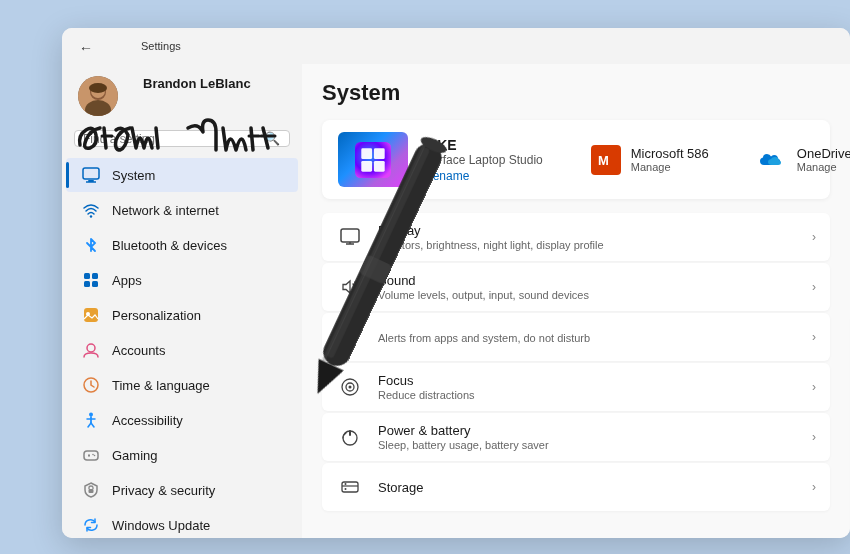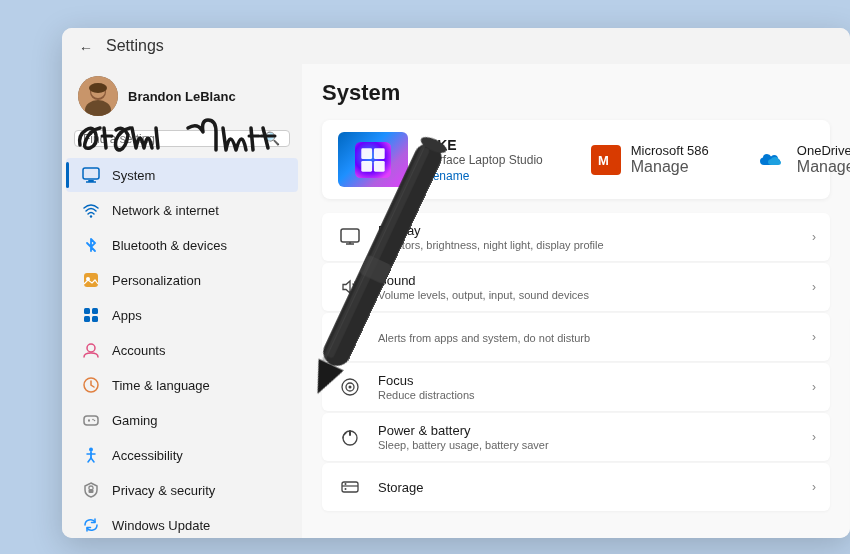--- a/index.html
+++ b/index.html
@@ -37,43 +37,44 @@
       width: 24px; height: 24px;
       border-radius: 50%;
       border: none;
       background: transparent;
       cursor: pointer;
       display: flex; align-items: center; justify-content: center;
       font-size: 14px;
       color: #333;
     }
     .title-text {
-      font-size: 16px;
+      font-size: 11px;
       color: #333;
       font-weight: 400;
+      margin-left: 35px;
     }
     .window-body {
       display: flex;
       flex: 1;
       overflow: hidden;
     }
     
     .sidebar {
       width: 240px;
       background: #f3f3f3;
       display: flex;
       flex-direction: column;
       padding: 0;
       flex-shrink: 0;
       overflow-y: auto;
     }
     .user-profile {
       display: flex;
-      align-items: center;
-      gap: 10px;
+      align-items: flex-start;
+      gap: 25px;
       padding: 12px 16px 8px 16px;
     }
     .avatar {
       width: 40px; height: 40px;
       border-radius: 50%;
       background: #8a6a50;
       overflow: hidden;
       flex-shrink: 0;
       display: flex; align-items: center; justify-content: center;
     }
@@ -171,21 +172,21 @@
     .device-info { flex-shrink: 0; }
     .device-name { font-size: 14px; font-weight: 600; color: #1a1a1a; }
     .device-model { font-size: 12px; color: #555; }
     .device-rename { font-size: 12px; color: #0067c0; cursor: pointer; text-decoration: none; display: block; margin-top: 2px; }
     .card-divider { width: 1px; height: 40px; background: #e0e0e0; margin: 0 8px; }
     .app-card {
       display: flex; align-items: center; gap: 10px; flex-shrink: 0;
     }
     .app-icon { width: 30px; height: 30px; border-radius: 4px; flex-shrink: 0; display: flex; align-items: center; justify-content: center; }
     .app-card-info .app-label { font-size: 13px; font-weight: 500; color: #1a1a1a; }
-    .app-card-info .app-sub { font-size: 16px; color: #555; }
+    .app-card-info .app-sub { font-size: 11px; color: #555; }
     
     .settings-list { display: flex; flex-direction: column; gap: 2px; }
     .settings-item {
       display: flex;
       align-items: center;
       gap: 14px;
       background: #fff;
       border-radius: 6px;
       padding: 10px 14px;
       cursor: pointer;
@@ -292,84 +293,84 @@
             <svg width="18" height="18" viewBox="0 0 18 18" fill="none">
               <path d="M9 3 L13 7 L9 11 L13 15 M9 3 L9 15 M9 11 L5 7" stroke="#1e90ff" stroke-width="1.8" stroke-linecap="round"></path>
             </svg>
           </span>
           <span>Bluetooth &amp; devices</span>
         </div>
 
         <div class="nav-item">
           <span class="nav-icon">
             <svg width="18" height="18" viewBox="0 0 18 18" fill="none">
-              <rect x="2" y="2" width="14" height="14" rx="3" fill="#e8a030"></rect>
-              <circle cx="6" cy="8" r="2" fill="#fff"></circle>
-              <path d="M2 13 L6 9 L10 12 L13 9 L16 13" stroke="#fff" stroke-width="1.2" fill="none"></path>
-            </svg>
-          </span>
-          <span>Personalization</span>
-        </div>
-
-        <div class="nav-item">
-          <span class="nav-icon">
-            <svg width="18" height="18" viewBox="0 0 18 18" fill="none">
               <rect x="2" y="2" width="6" height="6" rx="1.5" fill="#0067c0"></rect>
               <rect x="10" y="2" width="6" height="6" rx="1.5" fill="#0067c0"></rect>
               <rect x="2" y="10" width="6" height="6" rx="1.5" fill="#0067c0"></rect>
               <rect x="10" y="10" width="6" height="6" rx="1.5" fill="#0067c0"></rect>
             </svg>
           </span>
           <span>Apps</span>
         </div>
 
         <div class="nav-item">
           <span class="nav-icon">
             <svg width="18" height="18" viewBox="0 0 18 18" fill="none">
+              <rect x="2" y="2" width="14" height="14" rx="3" fill="#e8a030"></rect>
+              <circle cx="6" cy="8" r="2" fill="#fff"></circle>
+              <path d="M2 13 L6 9 L10 12 L13 9 L16 13" stroke="#fff" stroke-width="1.2" fill="none"></path>
+            </svg>
+          </span>
+          <span>Personalization</span>
+        </div>
+
+        <div class="nav-item">
+          <span class="nav-icon">
+            <svg width="18" height="18" viewBox="0 0 18 18" fill="none">
               <circle cx="9" cy="7" r="4" stroke="#e05080" stroke-width="1.5" fill="none"></circle>
               <path d="M2 16 Q2 12 9 12 Q16 12 16 16" stroke="#e05080" stroke-width="1.5" fill="none" stroke-linecap="round"></path>
             </svg>
           </span>
           <span>Accounts</span>
         </div>
 
         <div class="nav-item">
           <span class="nav-icon">
             <svg width="18" height="18" viewBox="0 0 18 18" fill="none">
               <circle cx="9" cy="9" r="7" stroke="#e08040" stroke-width="1.5" fill="none"></circle>
               <path d="M9 5 L9 9 L12 11" stroke="#e08040" stroke-width="1.5" stroke-linecap="round"></path>
             </svg>
           </span>
           <span>Time &amp; language</span>
+        </div>
+
+        <div class="nav-item">
+          <span class="nav-icon">
+            <svg width="18" height="18" viewBox="0 0 18 18" fill="none">
+              <circle cx="9" cy="3.5" r="2" fill="#1e90ff"></circle>
+              <path d="M9 6 L9 12" stroke="#1e90ff" stroke-width="1.8" stroke-linecap="round"></path>
+              <path d="M5 8 L13 8" stroke="#1e90ff" stroke-width="1.5" stroke-linecap="round"></path>
+              <path d="M9 12 L6 16" stroke="#1e90ff" stroke-width="1.5" stroke-linecap="round"></path>
+              <path d="M9 12 L12 16" stroke="#1e90ff" stroke-width="1.5" stroke-linecap="round"></path>
+            </svg>
+          </span>
+          <span>Accessibility</span>
         </div>
 
         <div class="nav-item">
           <span class="nav-icon">
             <svg width="18" height="18" viewBox="0 0 18 18" fill="none">
               <rect x="2" y="5" width="14" height="9" rx="3" stroke="#888" stroke-width="1.5" fill="none"></rect>
               <line x1="6" y1="9.5" x2="8" y2="9.5" stroke="#888" stroke-width="1.5"></line>
               <line x1="7" y1="8.5" x2="7" y2="10.5" stroke="#888" stroke-width="1.5"></line>
               <circle cx="11" cy="8.5" r="0.8" fill="#888"></circle>
               <circle cx="12.5" cy="9.5" r="0.8" fill="#888"></circle>
             </svg>
           </span>
           <span>Gaming</span>
-        </div>
-
-        <div class="nav-item">
-          <span class="nav-icon">
-            <svg width="18" height="18" viewBox="0 0 18 18" fill="none">
-              <circle cx="9" cy="3.5" r="2" fill="#1e90ff"></circle>
-              <path d="M9 6 L9 12" stroke="#1e90ff" stroke-width="1.8" stroke-linecap="round"></path>
-              <path d="M5 8 L13 8" stroke="#1e90ff" stroke-width="1.5" stroke-linecap="round"></path>
-              <path d="M9 12 L6 16" stroke="#1e90ff" stroke-width="1.5" stroke-linecap="round"></path>
-              <path d="M9 12 L12 16" stroke="#1e90ff" stroke-width="1.5" stroke-linecap="round"></path>
-            </svg>
-          </span>
-          <span>Accessibility</span>
         </div>
 
         <div class="nav-item">
           <span class="nav-icon">
             <svg width="18" height="18" viewBox="0 0 18 18" fill="none">
               <path d="M9 2 L15 5 L15 9 Q15 14 9 16 Q3 14 3 9 L3 5 Z" stroke="#888" stroke-width="1.5" fill="none"></path>
               <rect x="6.5" y="8" width="5" height="4" rx="1" fill="#888"></rect>
               <path d="M7 8 L7 6.5 Q7 5 9 5 Q11 5 11 6.5 L11 8" stroke="#888" stroke-width="1.3" fill="none"></path>
             </svg>
           </span>

